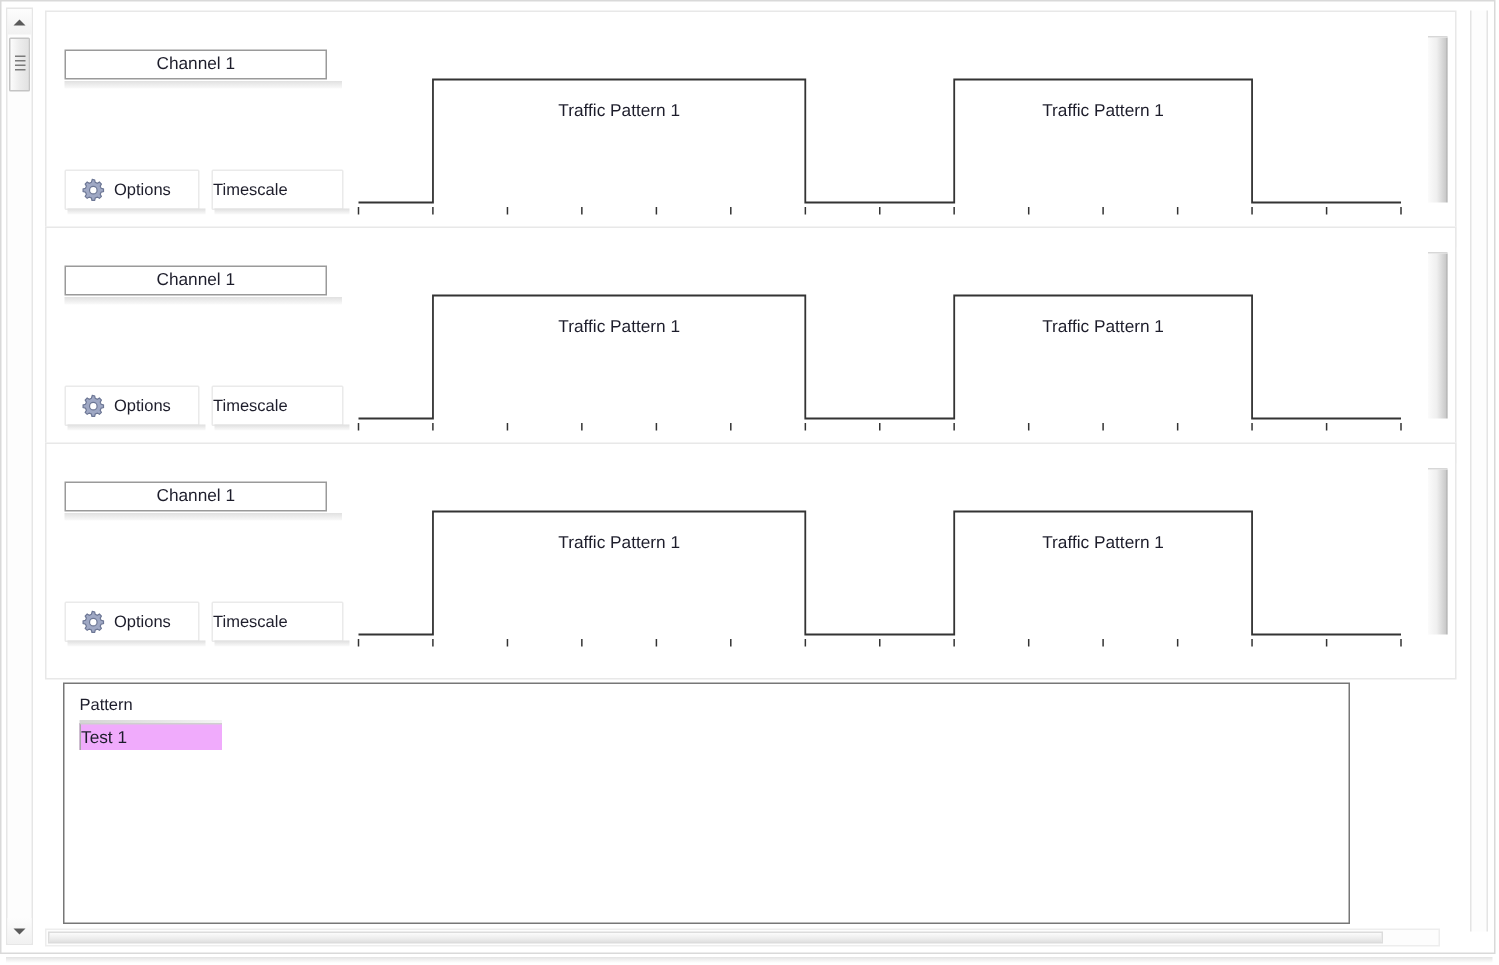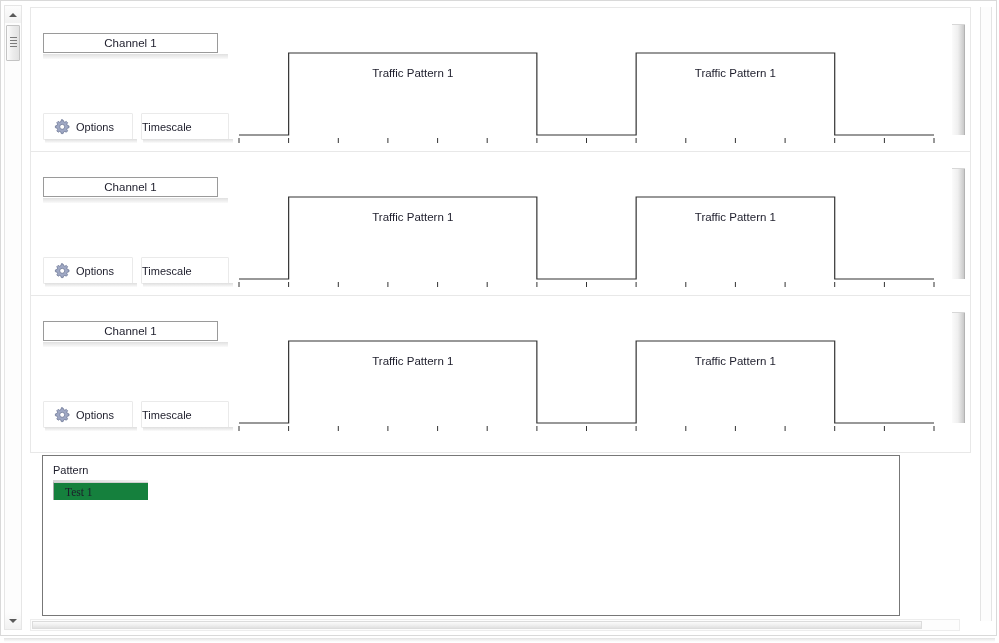--- a/index.html
+++ b/index.html
@@ -204,29 +204,29 @@
   .string-label {
     position: absolute;
     left: 10px; top: 8px;
     font-size: 11px;
     color: #1d1d2b;
   }
   .string-input {
     position: absolute;
     left: 10px; top: 26px;
     width: 95px; height: 18px;
-    background: #15803d;
+    background: #f0abfc;
     border: none;
     border-left: 1px solid #a8a8a8;
     border-top: 1px solid #cfcfcf;
     box-sizing: border-box;
-    font-family: Liberation Serif, serif;
+    font-family: Liberation Sans, sans-serif;
     font-size: 11.5px;
     color: #1d1d2b;
-    padding-left: 11px;
+    padding-left: 0;
     outline: none;
   }
   .string-input-shadow {
     position: absolute;
     left: 10px; top: 24px;
     width: 95px; height: 2px;
     background: linear-gradient(to right,#d4d4d4,#f4f4f4);
   }
 
   

